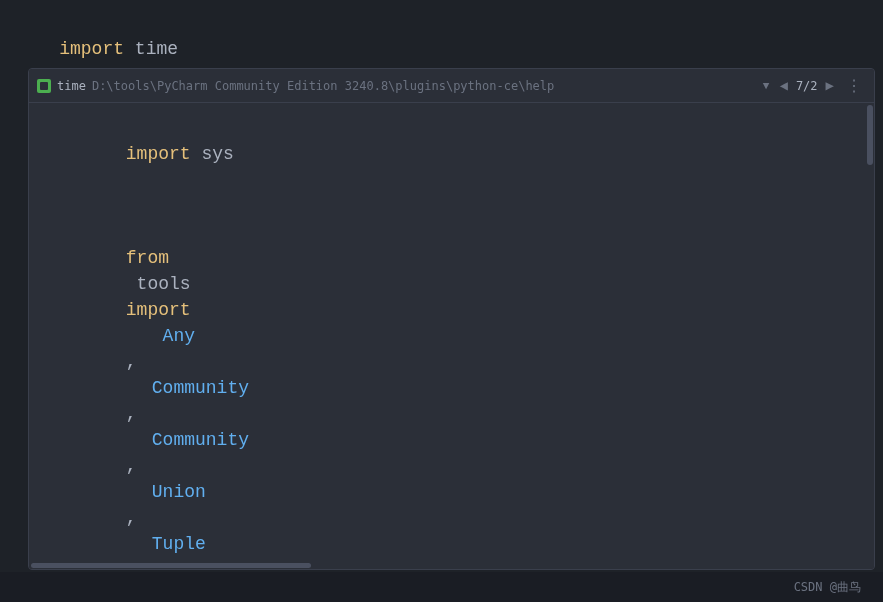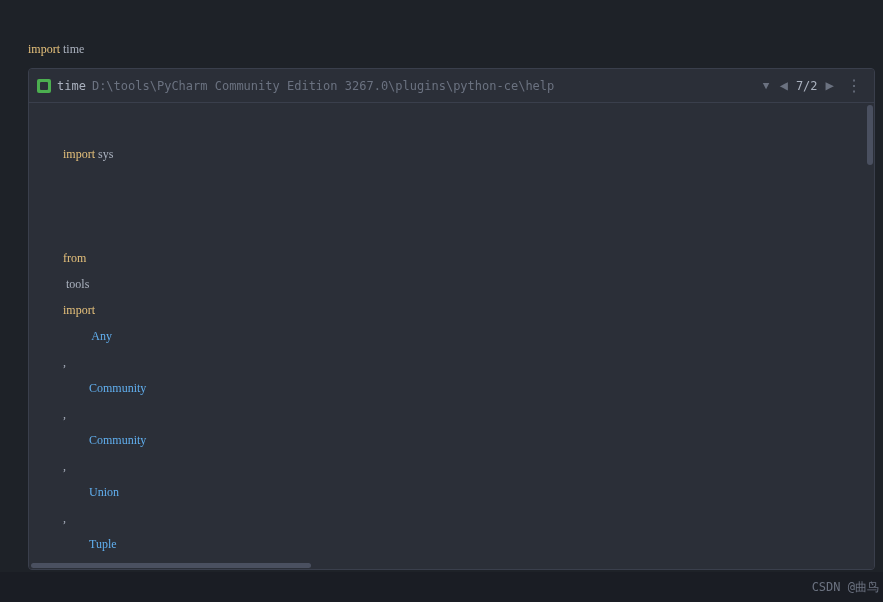--- a/index.html
+++ b/index.html
@@ -95,29 +95,29 @@
       color: #6b7280;
       font-size: 16px;
       padding: 0 4px;
       cursor: pointer;
     }
 
     
     .popup-content {
       flex: 1;
       overflow: hidden;
-      padding: 12px 16px;
+      padding: 12px 32px;
       position: relative;
     }
 
     .code-line {
-      font-size: 12px;
+      font-size: 18px;
       line-height: 26px;
       white-space: pre;
-      font-family: Liberation Serif, serif;
+      font-family: Liberation Mono, monospace;
     }
 
     
     .scrollbar {
       position: absolute;
       right: 0;
       top: 0;
       bottom: 0;
       width: 8px;
       background: #2b2f38;
@@ -157,21 +157,21 @@
 
     
     .bottom-bar {
       position: absolute;
       bottom: 0; left: 0; right: 0;
       height: 30px;
       background: #1a1d24;
       display: flex;
       align-items: center;
       justify-content: flex-end;
-      padding: 0 4px;
+      padding: 0 22px;
     }
 
     .bottom-bar-text {
       color: #6b7280;
       font-size: 12px;
       font-family: 'Consolas', monospace;
     }
 
     
     .kw-import { color: #e5c07b; }
@@ -222,21 +222,21 @@
   </div>
 </div>
 
 <div class="popup">
 
   <div class="popup-header">
 
     <span class="green-icon"></span>
 
     <span class="popup-header-title">time</span>
-    <span class="popup-header-path dim">D:\tools\PyCharm Community Edition 3267.0\plugins\python-ce\help</span>
+    <span class="popup-header-path dim">D:\tools\PyCharm Community Edition 3240.8\plugins\python-ce\help</span>
 
     <span style="color:#6b7280;font-size:11px;cursor:pointer;">▼</span>
 
     <div class="popup-header-nav">
       <span class="nav-arrow">◀</span>
       <span class="nav-counter">7/2</span>
       <span class="nav-arrow">▶</span>
       <span class="nav-dots">⋮</span>
     </div>
   </div>

